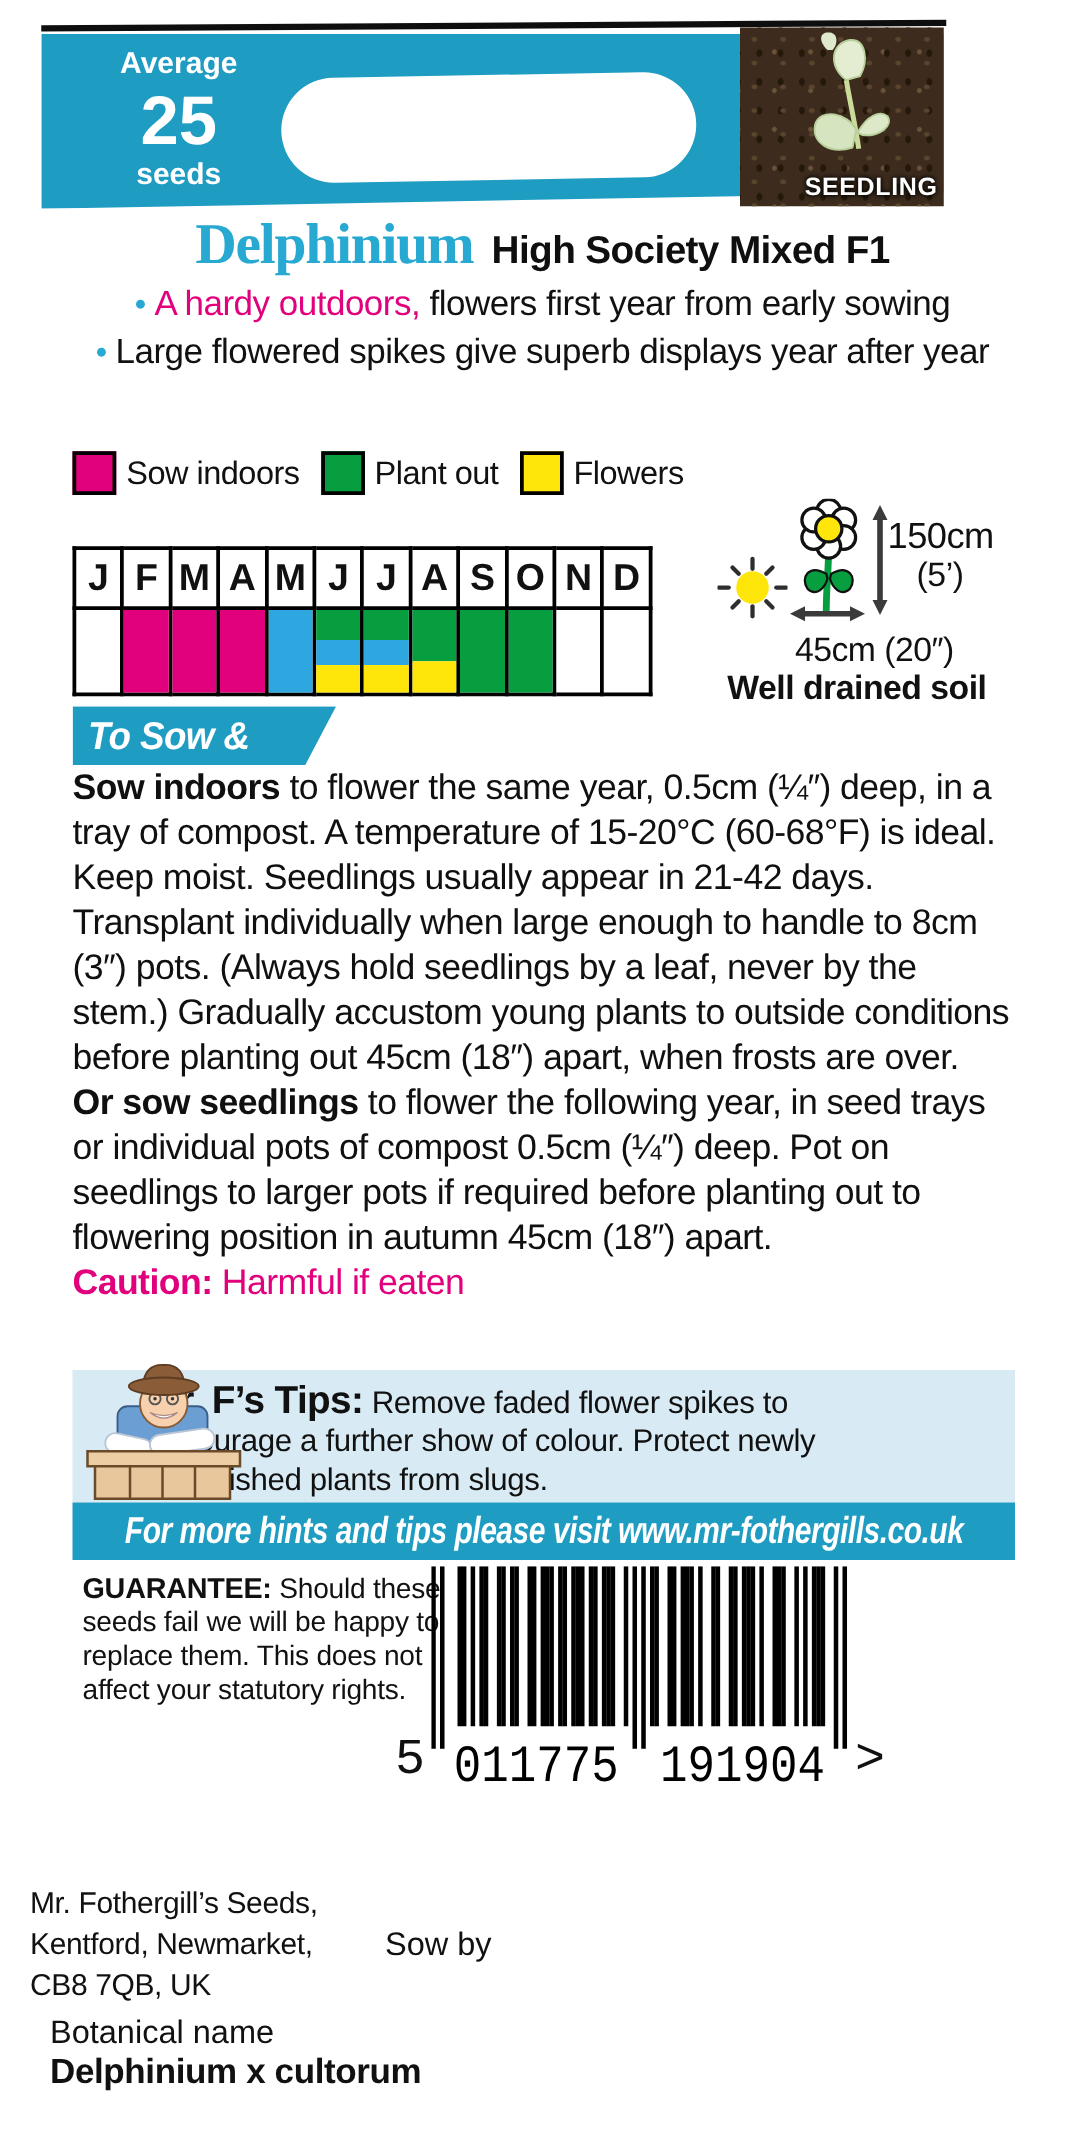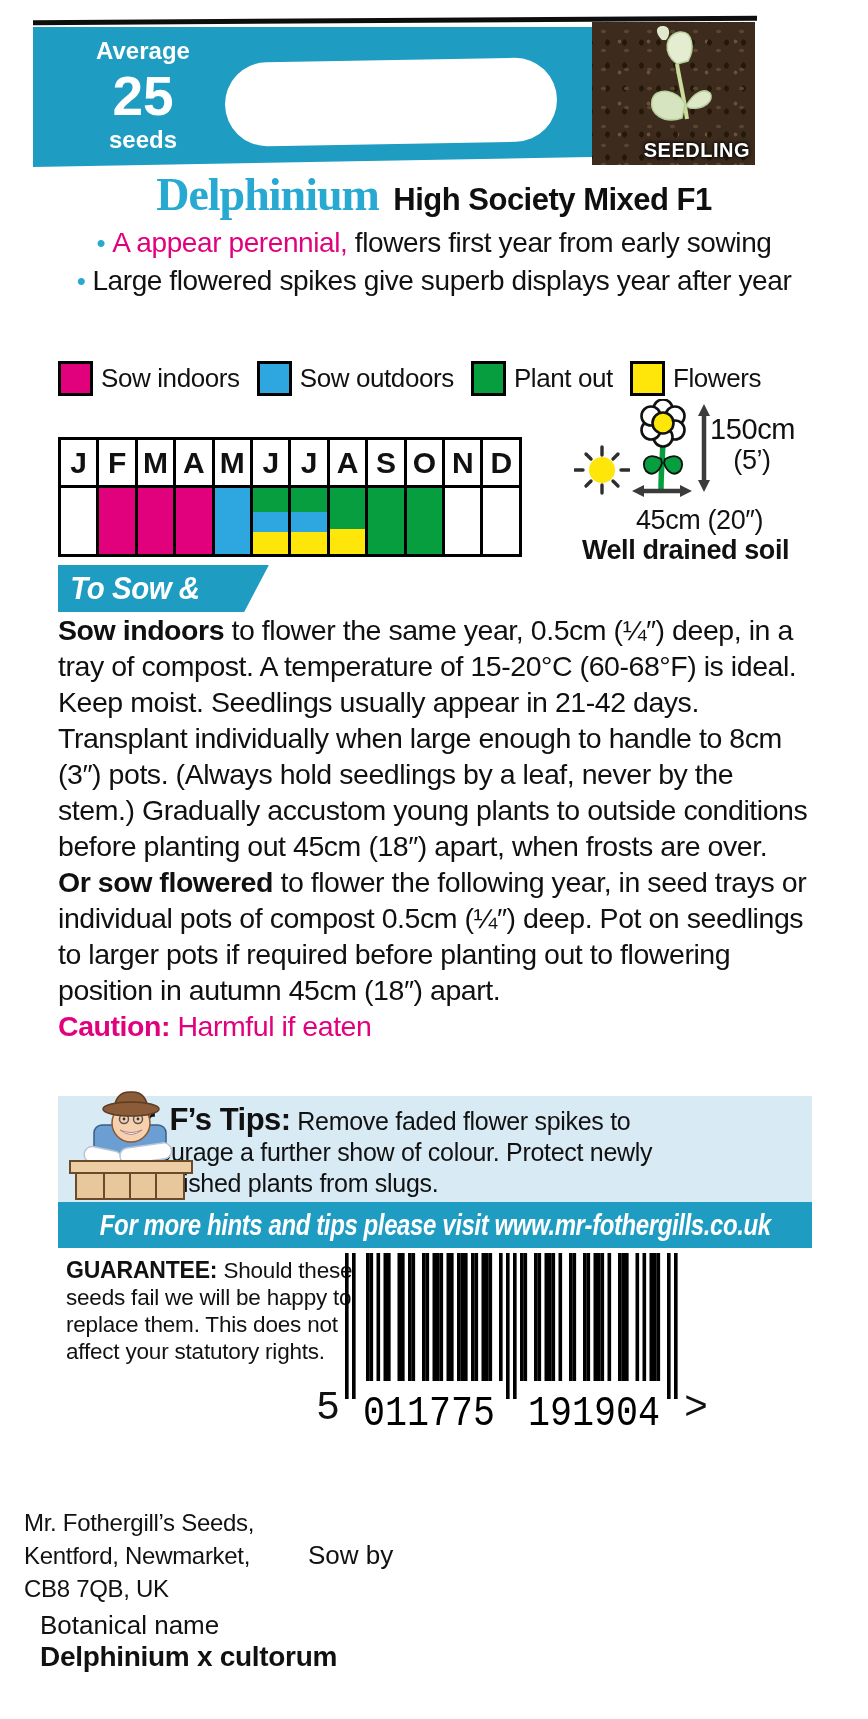--- a/index.html
+++ b/index.html
@@ -96,32 +96,28 @@
     </svg>
     <div class="photo-caption">SEEDLING</div>
   </div>
 
   <div class="title-row">
     <span class="title-name">Delphinium</span>
     <span class="title-variety">High Society Mixed F1</span>
   </div>
 
   <div class="bullets">
-    <div class="bullet"><span class="dot">•</span><span class="hl">A appear perennial,</span><span> flowers first year from early sowing</span></div>
+    <div class="bullet"><span class="dot">•</span><span class="hl">A hardy outdoors,</span><span> flowers first year from early sowing</span></div>
     <div class="bullet"><span class="dot">•</span><span class="hl"></span><span>Large flowered spikes give superb displays year after year</span></div>
   </div>
 
   <div class="legend">
     <div class="legend-item">
         <span class="legend-swatch" style="background: rgb(226, 1, 125);"></span>
         <span class="legend-label">Sow indoors</span>
-      </div>
-    <div class="legend-item">
-        <span class="legend-swatch" style="background: rgb(46, 167, 224);"></span>
-        <span class="legend-label">Sow outdoors</span>
       </div>
     <div class="legend-item">
         <span class="legend-swatch" style="background: rgb(6, 158, 63);"></span>
         <span class="legend-label">Plant out</span>
       </div>
     <div class="legend-item">
         <span class="legend-swatch" style="background: rgb(255, 230, 10);"></span>
         <span class="legend-label">Flowers</span>
       </div>
   </div>
@@ -244,21 +240,21 @@
     <line x1="9" y1="8" x2="51" y2="8" stroke="#3b3b3b" stroke-width="4.5"></line>
     <polygon points="0,8 12,2 12,14" fill="#3b3b3b"></polygon>
       <polygon points="60,8 48,2 48,14" fill="#3b3b3b"></polygon>
   </svg>
   <div class="abs spread info-txt">45cm (20″)</div>
   <div class="abs soil info-txt">Well drained soil</div>
 
   <div class="sow-banner">To Sow &amp; Grow</div>
   <div class="copy">
     <p><strong>Sow indoors</strong><span> to flower the same year, 0.5cm (¼″) deep, in a tray of compost. A temperature of 15-20°C (60-68°F) is ideal. Keep moist. Seedlings usually appear in 21-42 days. Transplant individually when large enough to handle to 8cm (3″) pots. (Always hold seedlings by a leaf, never by the stem.) Gradually accustom young plants to outside conditions before planting out 45cm (18″) apart, when frosts are over.</span></p>
-    <p><strong>Or sow flowered</strong><span> to flower the following year, in seed trays or individual pots of compost 0.5cm (¼″) deep. Pot on seedlings to larger pots if required before planting out to flowering position in autumn 45cm (18″) apart.</span></p>
+    <p><strong>Or sow seedlings</strong><span> to flower the following year, in seed trays or individual pots of compost 0.5cm (¼″) deep. Pot on seedlings to larger pots if required before planting out to flowering position in autumn 45cm (18″) apart.</span></p>
     <p class="caution"><strong>Caution:</strong><span> Harmful if eaten</span></p>
   </div>
 
   <div class="tips">
     <svg class="tips-art" width="126" height="122" viewBox="0 -10 126 112">
       <rect x="26" y="28" width="72" height="40" rx="8" fill="#6b9fd4" stroke="#3a5d86" stroke-width="1.5"></rect>
       <circle cx="63" cy="26" r="19" fill="#f7d0ae" stroke="#8a5a34" stroke-width="1.5"></circle>
       <circle cx="56" cy="22" r="4.5" fill="none" stroke="#555" stroke-width="1.5"></circle>
       <circle cx="70" cy="22" r="4.5" fill="none" stroke="#555" stroke-width="1.5"></circle>
       <circle cx="56" cy="22" r="1.4" fill="#333"></circle>

